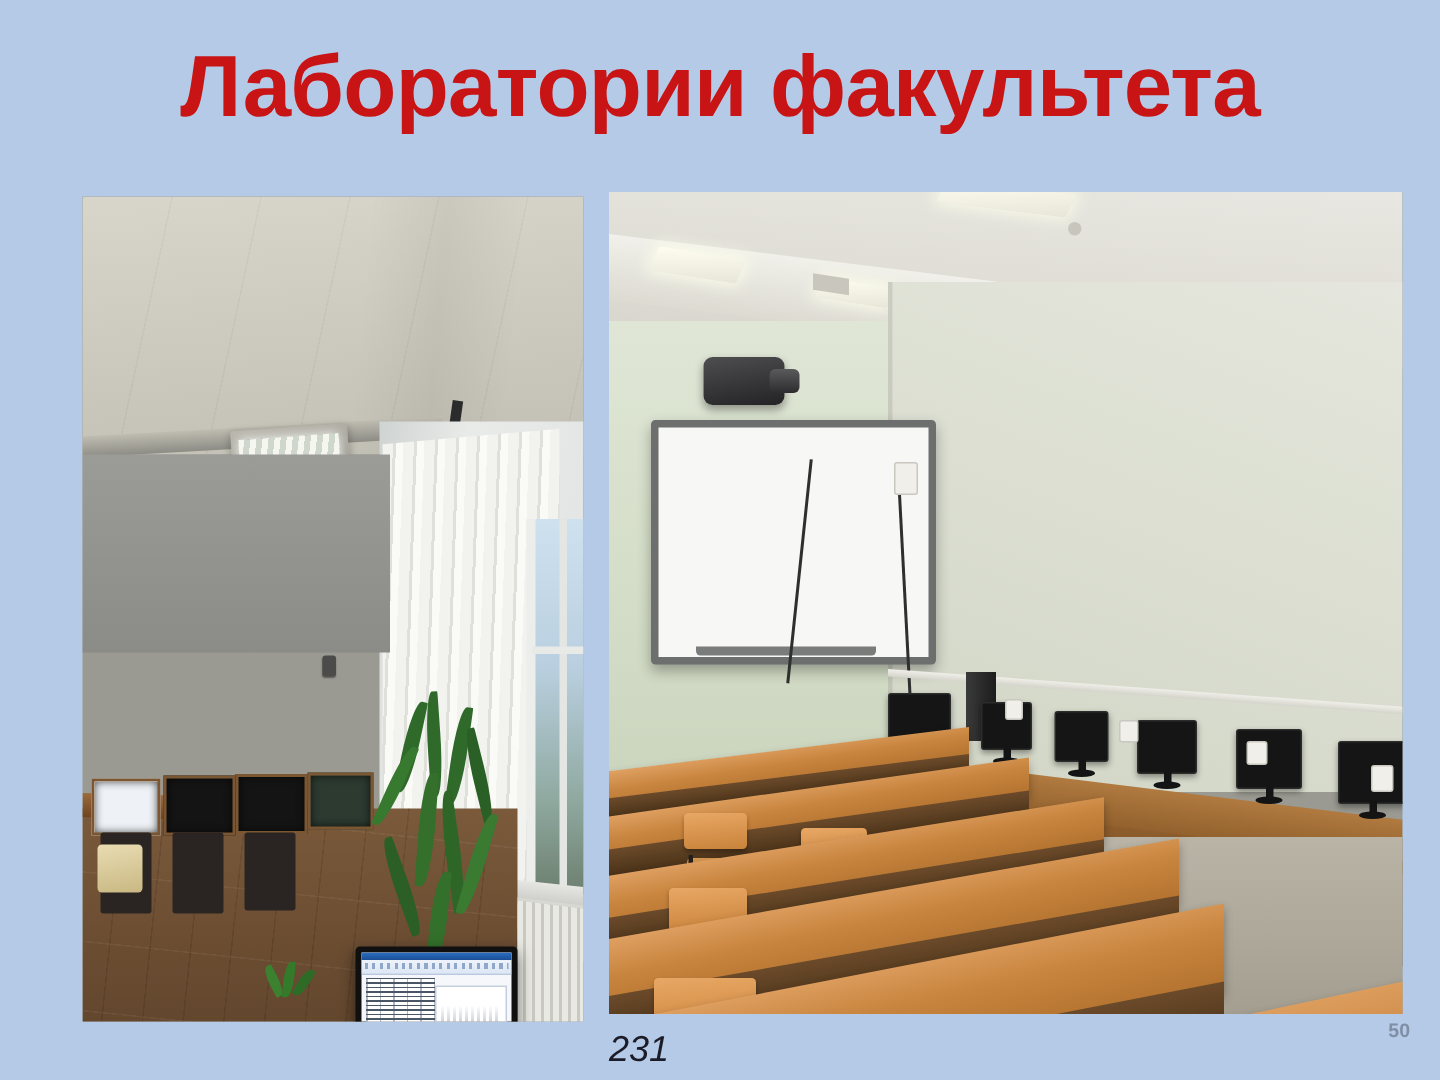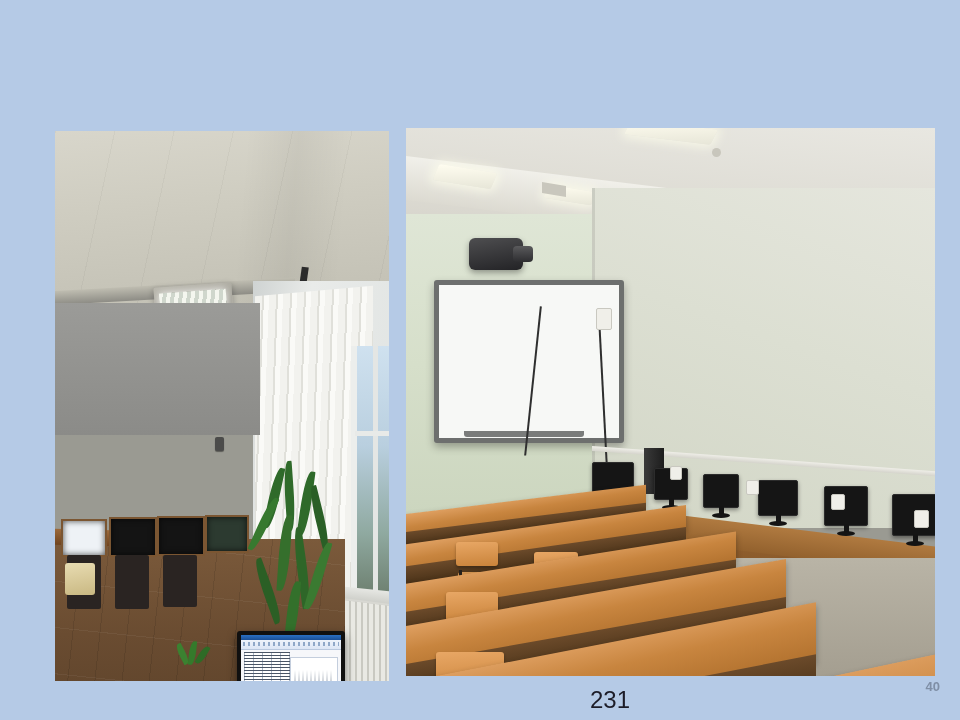--- a/index.html
+++ b/index.html
@@ -287,33 +287,34 @@
     left:186px;top:430px;width:343px;height:120px;
     background:linear-gradient(180deg,#b9b4a6,#a49e90);
   }
 
   
   .caption{
     position:absolute;color:#1c1c28;font-size:24px;line-height:28px;
     font-family:"Liberation Sans",sans-serif;white-space:nowrap;
   }
   #caption-411{left:0;top:686px;width:390px;text-align:center;}
-  #caption-231{left:406px;top:686px;width:408px;text-align:center;}
+  #caption-231{left:406px;top:686px;width:408px;text-align:left;font-style:italic;}
 
   .slide-number{
     position:absolute;right:20px;bottom:26px;
     color:#7f8fa6;font-size:13px;font-weight:bold;
     font-family:"Liberation Sans",sans-serif;
   }
 </style>
 </head>
 <body>
 
 <div class="slide">
 
+  <div class="title">Лаборатории факультета</div>
 
   <div class="photo" id="photo-411">
 
     <div class="layer l-ceiling"></div>
     <div class="layer l-coving"></div>
 
     <div class="layer l-lamp1">
       <div class="tube"></div>
     </div>
     <div class="layer l-lamp2">
@@ -505,14 +506,14 @@
 
     <div class="layer r-deskrow" style="left:-60px;top:520px;width:470px;height:60px;transform:skewY(-11deg);"></div>
     <div class="layer r-deskfront" style="left:-60px;top:572px;width:470px;height:40px;transform:skewY(-11deg);"></div>
 
     <div class="layer r-deskrow" style="left:190px;top:556px;width:400px;height:120px;transform:skewY(-12deg);"></div>
 
   </div>
 
   <div class="caption" id="caption-231">231</div>
 
-  <div class="slide-number">40</div>
+  <div class="slide-number">50</div>
 </div>
 
 </body></html>

